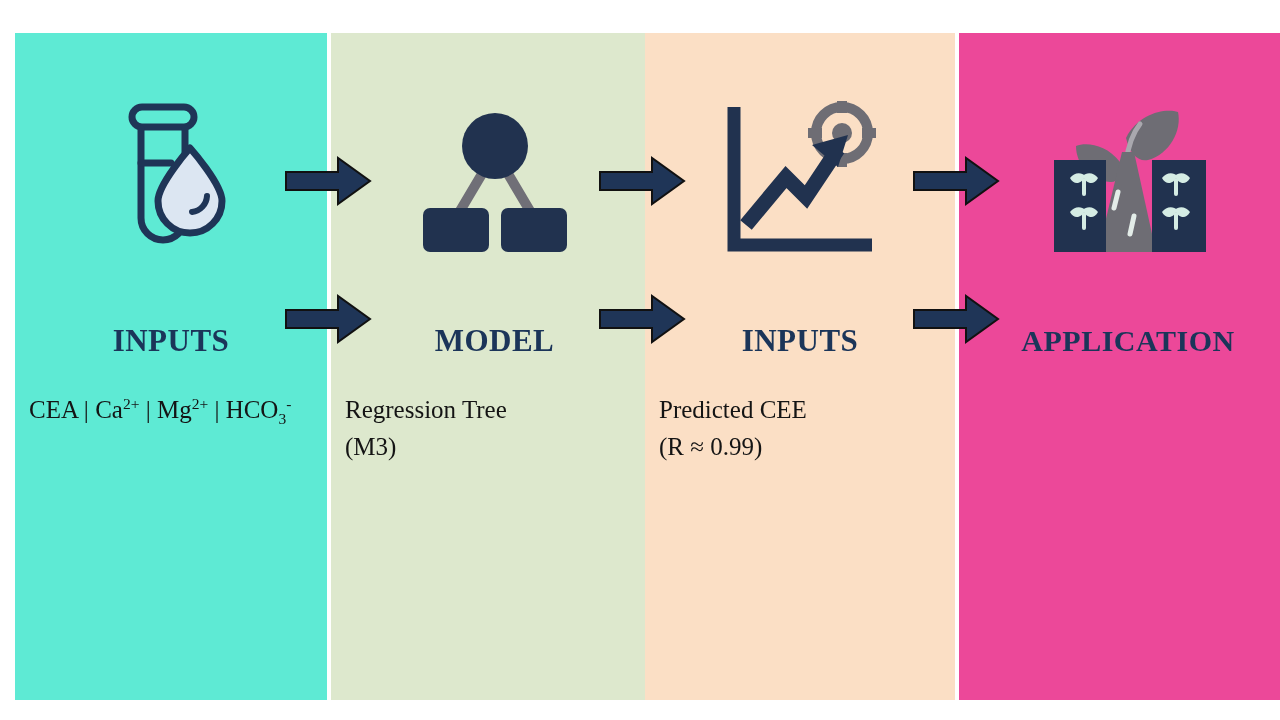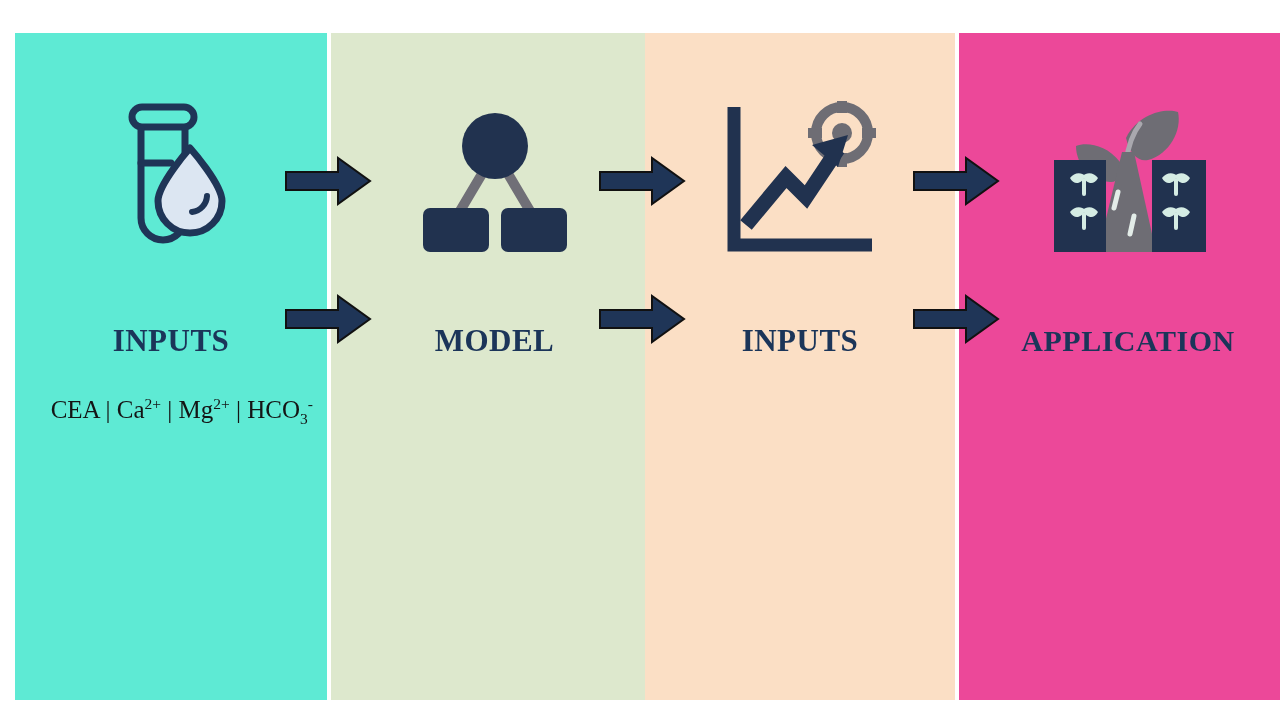--- a/index.html
+++ b/index.html
@@ -45,21 +45,21 @@
     color: #1b3559;
     letter-spacing: 0.5px;
     line-height: 40px;
     font-family: "Liberation Serif", "DejaVu Serif", serif;
   }
   .title.app { font-size: 30px; left: -4px; }
   .desc {
     position: absolute;
     top: 358px;
     left: 14px; right: 14px;
-    text-align: right;
+    text-align: left;
     font-size: 25px;
     line-height: 37px;
     color: #141414;
     font-family: "Liberation Serif", "DejaVu Serif", serif;
   }
   .desc sup { font-size: 0.62em; vertical-align: super; line-height: 0; }
   .desc sub { font-size: 0.62em; vertical-align: sub; line-height: 0; }
 
   
   .arrow {
@@ -103,20 +103,21 @@
     <div class="icon-slot">
       <svg class="ico" width="152" height="152" viewBox="0 0 152 152" aria-hidden="true">
         <path d="M76 48 L38 112" stroke="#706f77" stroke-width="10" stroke-linecap="round"></path>
         <path d="M76 48 L114 112" stroke="#706f77" stroke-width="10" stroke-linecap="round"></path>
         <circle cx="76" cy="42" r="33" fill="#21324f"></circle>
         <rect x="4" y="104" width="66" height="44" rx="7" ry="7" fill="#21324f"></rect>
         <rect x="82" y="104" width="66" height="44" rx="7" ry="7" fill="#21324f"></rect>
       </svg>
     </div>
     <div class="title">MODEL</div>
+    <div class="desc">Regression Tree<br>(M3)</div>
   </div>
 
   <div class="panel panel-output">
     <div class="icon-slot">
       <svg class="ico" width="160" height="158" viewBox="0 0 160 158" aria-hidden="true">
 
         <path d="M14 6 L14 144 L152 144" fill="none" stroke="#21324f" stroke-width="13" stroke-linejoin="miter"></path>
 
         <g fill="#6e6d74">
           <circle cx="122" cy="32" r="26" fill="none" stroke="#6e6d74" stroke-width="10"></circle>
@@ -125,20 +126,21 @@
           <rect x="117" y="52" width="10" height="14"></rect>
           <rect x="88" y="27" width="14" height="10"></rect>
           <rect x="142" y="27" width="14" height="10"></rect>
         </g>
 
         <path d="M26 124 L66 76 L86 96 L118 48" fill="none" stroke="#21324f" stroke-width="15" stroke-linejoin="miter" stroke-linecap="butt"></path>
         <path d="M128 34 L92 44 L118 66 Z" fill="#21324f"></path>
       </svg>
     </div>
     <div class="title">INPUTS</div>
+    <div class="desc">Predicted CEE<br>(R ≈ 0.99)</div>
   </div>
 
   <div class="panel panel-application">
     <div class="icon-slot">
       <svg class="ico" width="156" height="152" viewBox="0 0 156 152" aria-hidden="true">
 
         <g fill="#6e6d74">
           <path d="M74 34 C86 10 112 4 126 8 C130 26 118 50 96 56 C86 58 78 50 74 34 Z"></path>
           <path d="M68 58 C54 40 34 38 24 42 C24 60 38 76 58 78 C66 79 70 70 68 58 Z"></path>
         </g>

